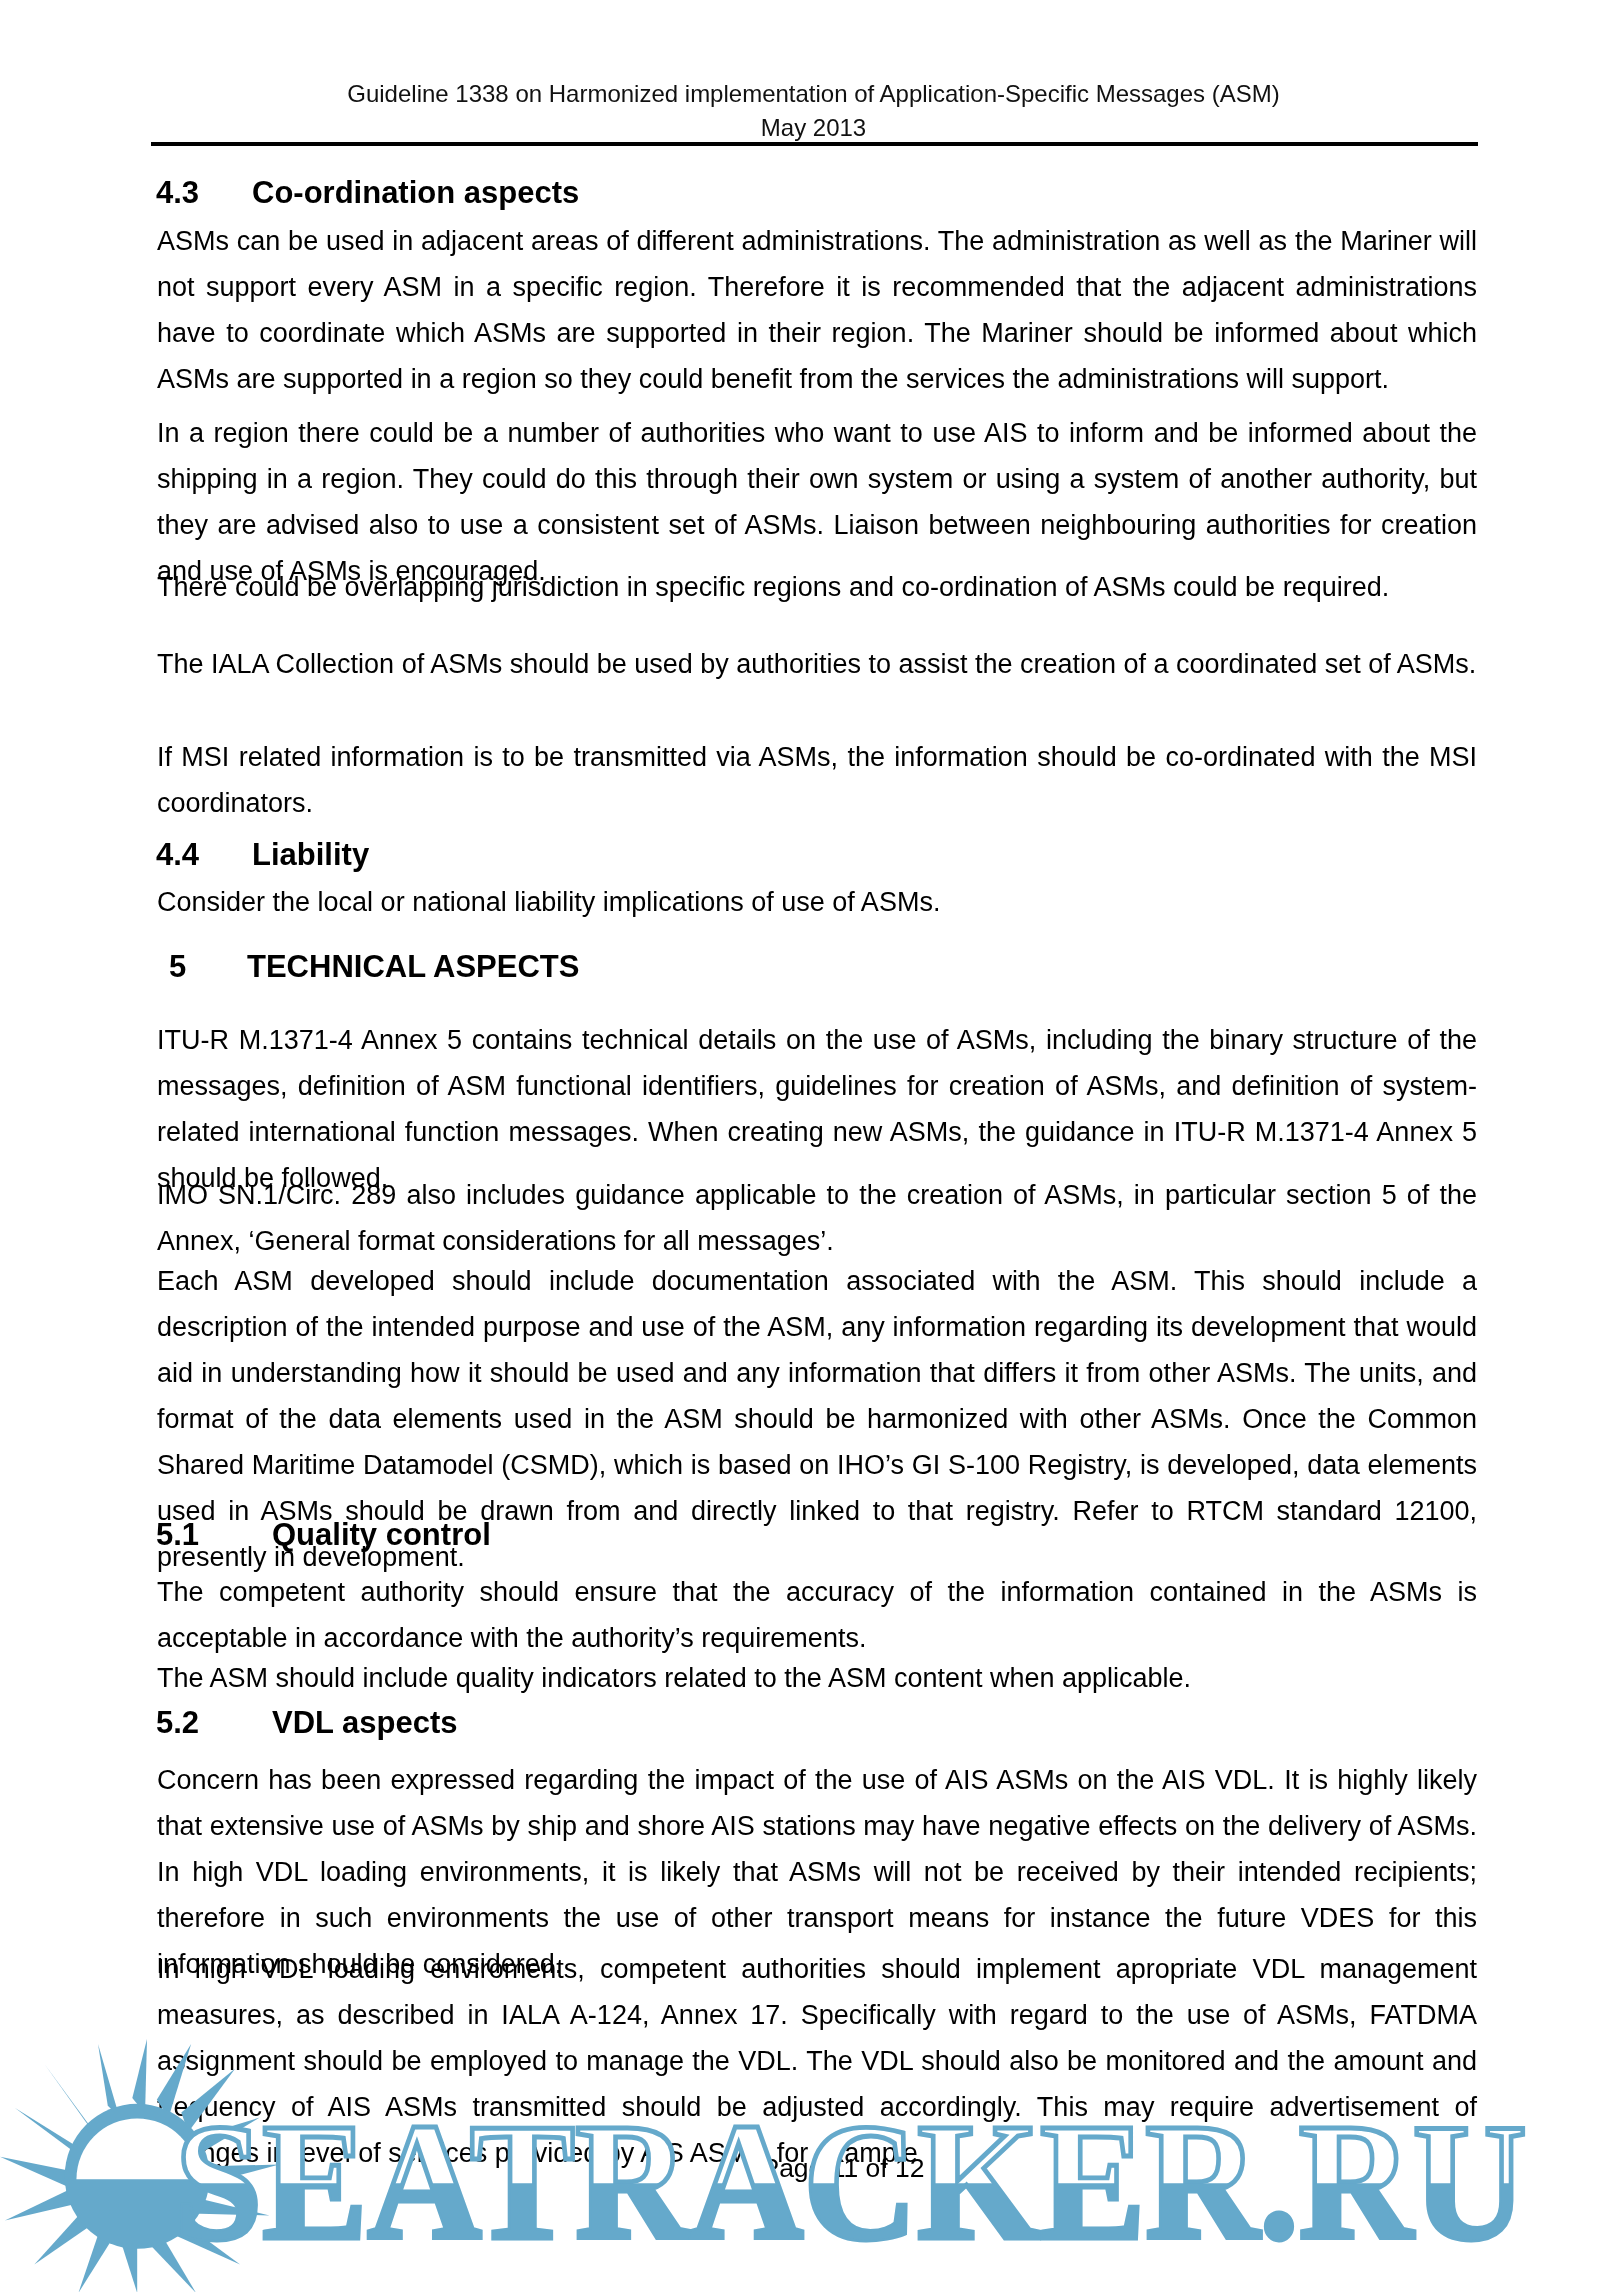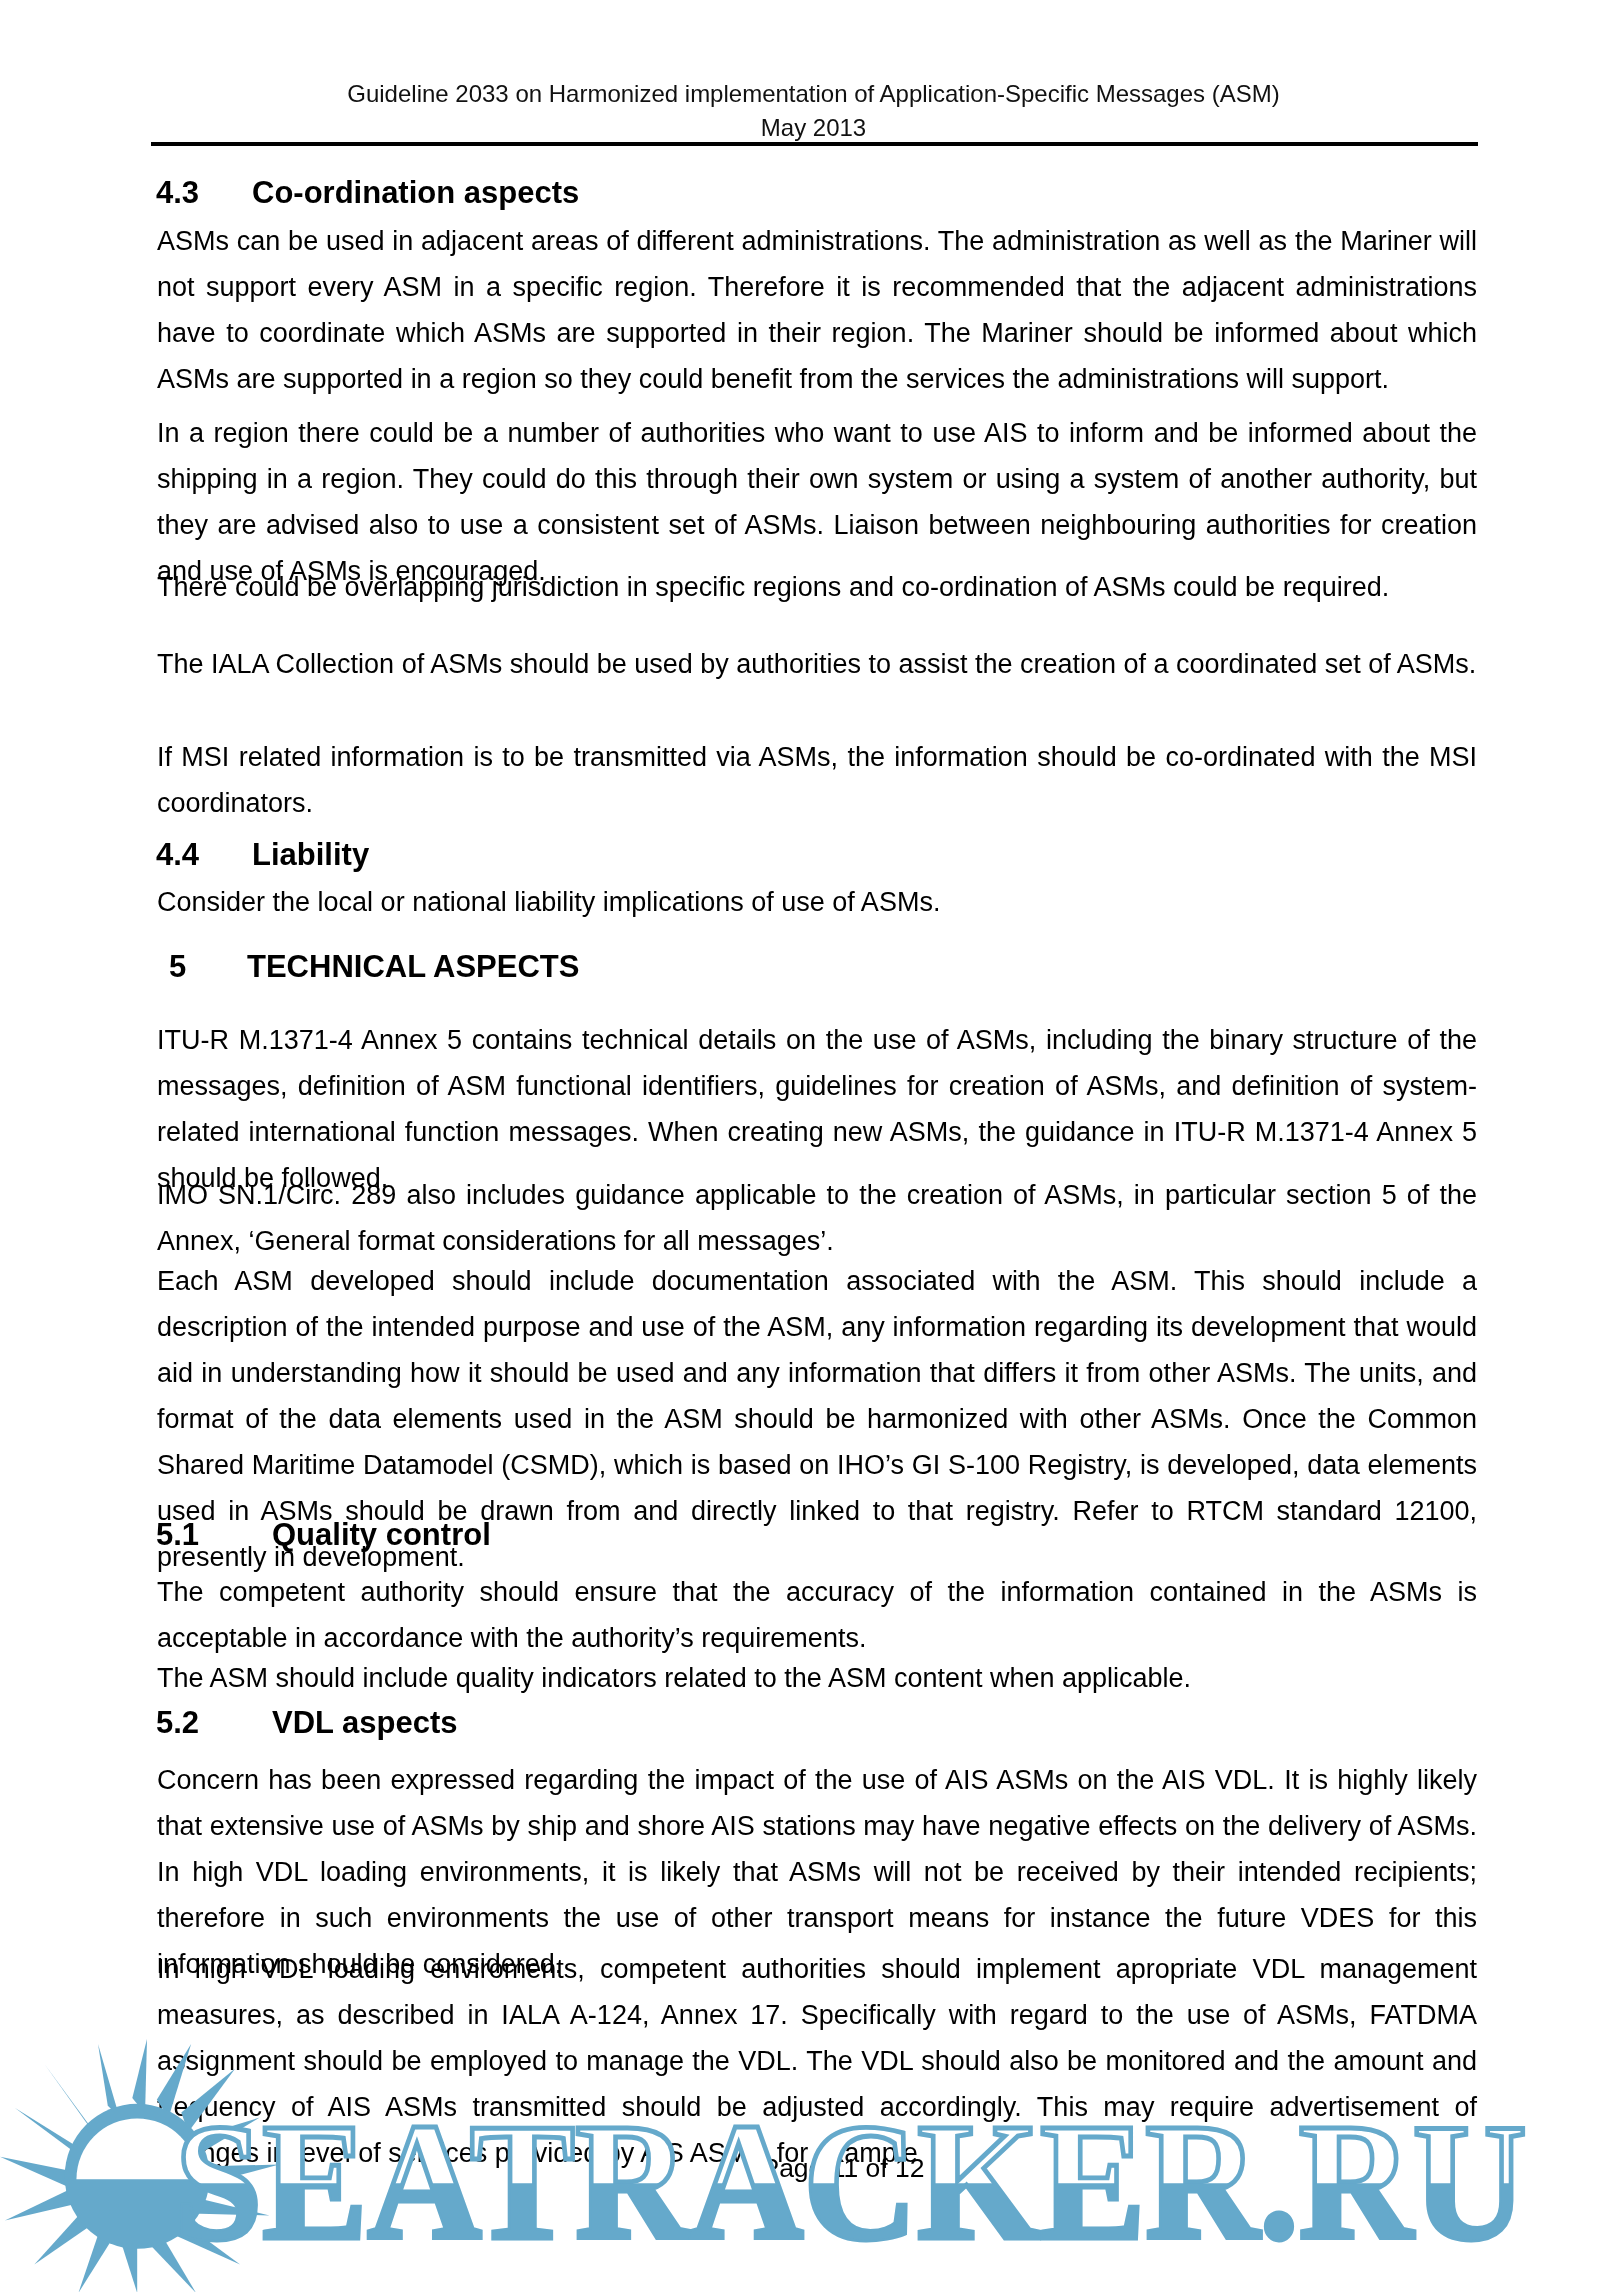--- a/index.html
+++ b/index.html
@@ -16,21 +16,21 @@
     .h2.wide .num { display: inline-block; width: 116px; }
     .h1 { position: absolute; left: 157px; font-size: 31px; font-weight: bold; line-height: 37px; }
     .h1 .num { display: inline-block; width: 78px; }
     .footer { position: absolute; left: 0; width: 1620px; top: 2153px; text-align: center;
               font-size: 26.5px; color: #000; z-index: 1; padding-left: 33px; }
     .wm { position: absolute; left: 0; top: 2039px; width: 1620px; height: 254px; z-index: 2; pointer-events: none; }
   </style>
 </head>
 <body>
 
-<div class="hdr" style="top:77px;">Guideline 2033 on Harmonized implementation of Application-Specific Messages (ASM)</div>
+<div class="hdr" style="top:77px;">Guideline 1338 on Harmonized implementation of Application-Specific Messages (ASM)</div>
 <div class="hdr" style="top:111px;">May 2013</div>
 <div class="hdr-rule"></div>
 
 <div class="h2" style="top:176px;">
   <span class="num">4.3</span><span>Co-ordination aspects</span>
 </div>
 <div class="blk" style="top:218px;">
   <p class="p last-left">ASMs can be used in adjacent areas of different administrations.  The administration as well as the Mariner will not support every ASM in a specific region.  Therefore it is recommended that the adjacent administrations have to coordinate which ASMs are supported in their region.  The Mariner should be informed about which ASMs are supported in a region so they could benefit from the services the administrations will support.</p>
 </div>
 <div class="blk" style="top:410px;">

